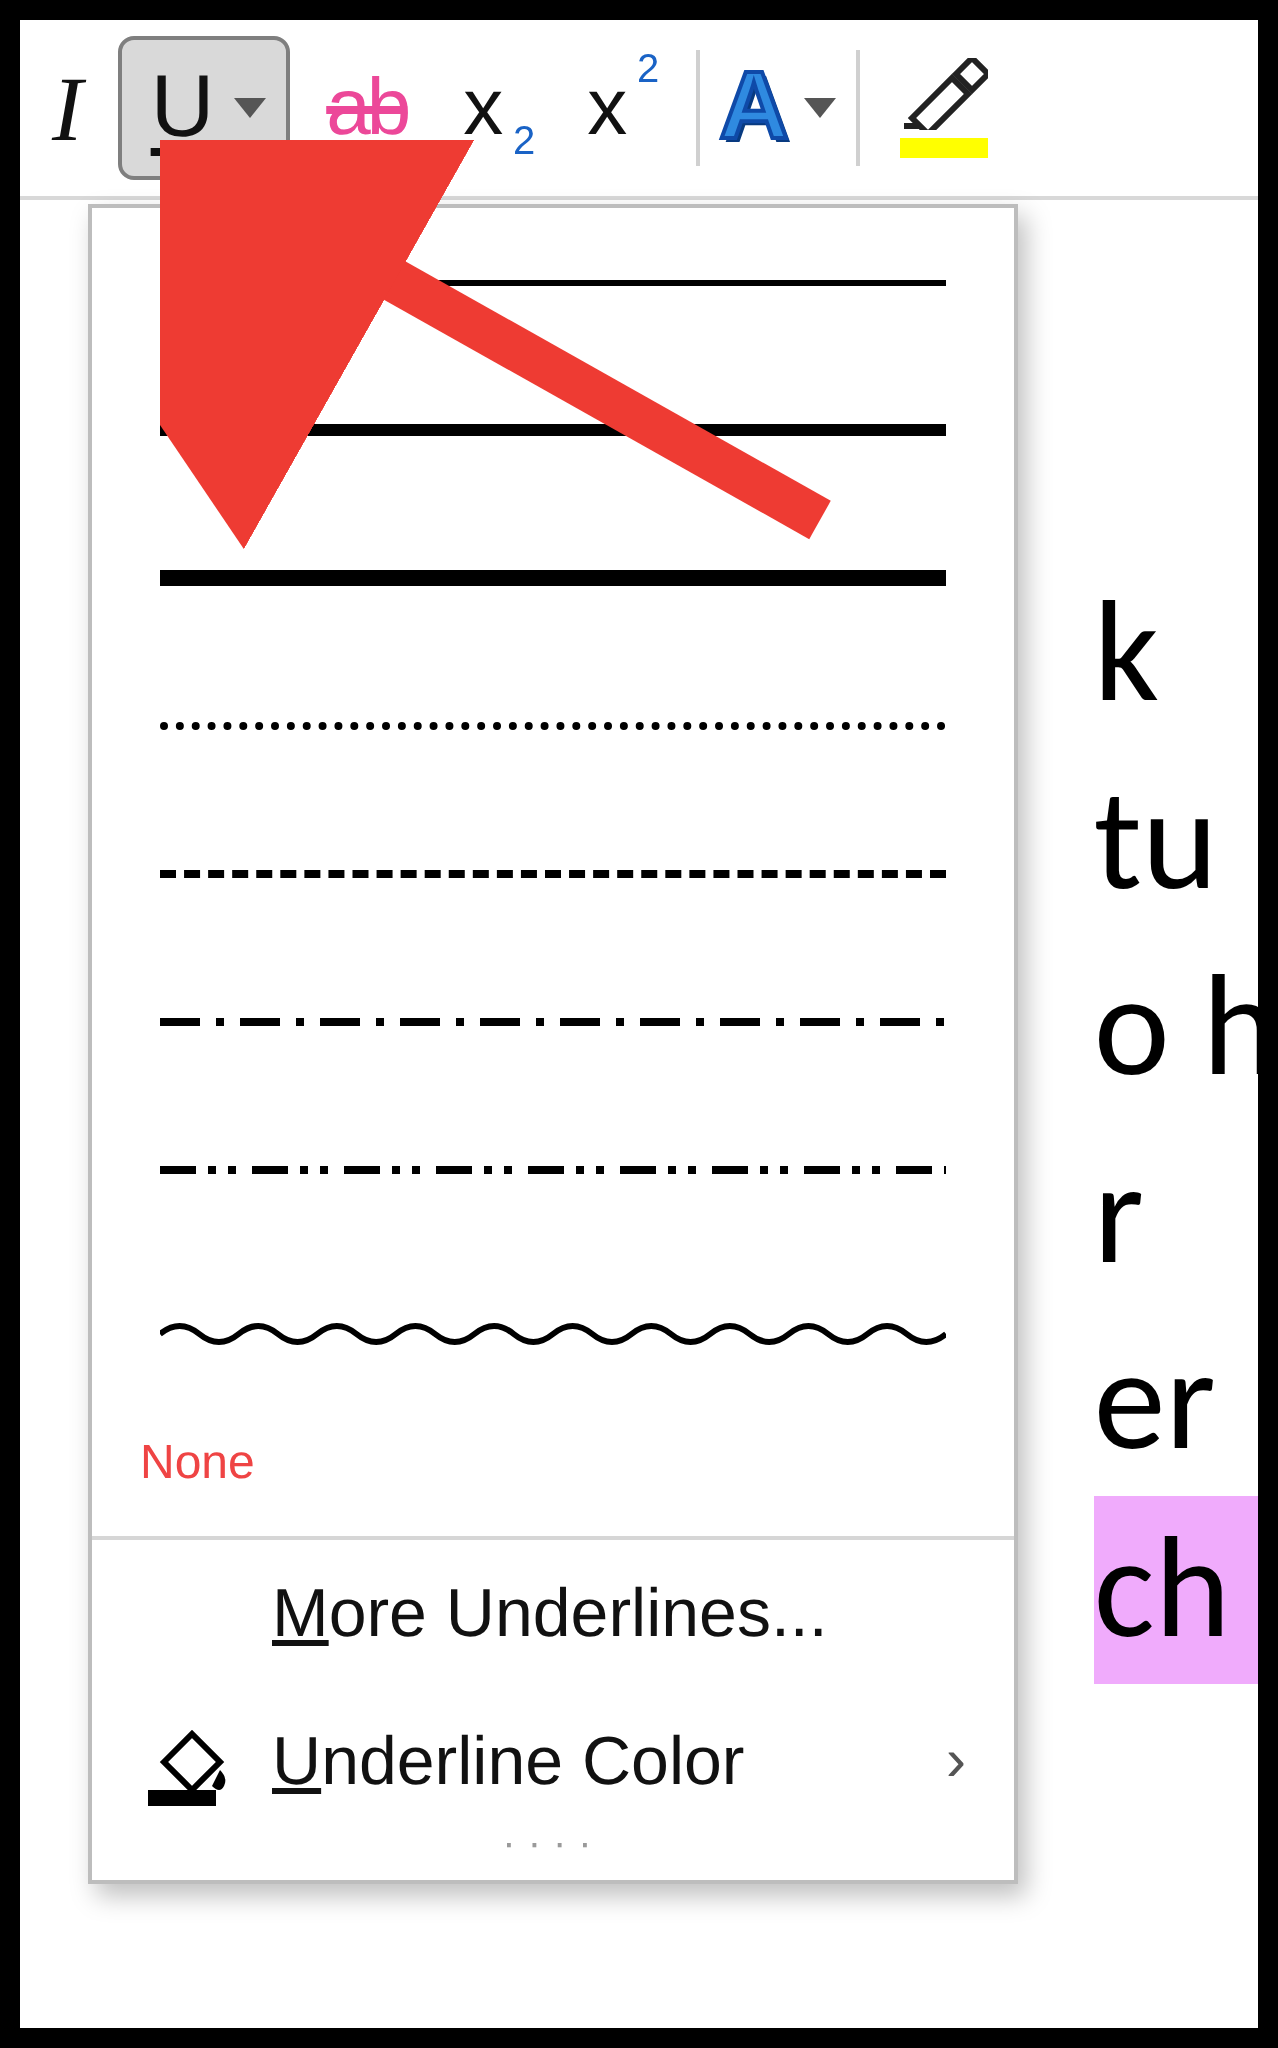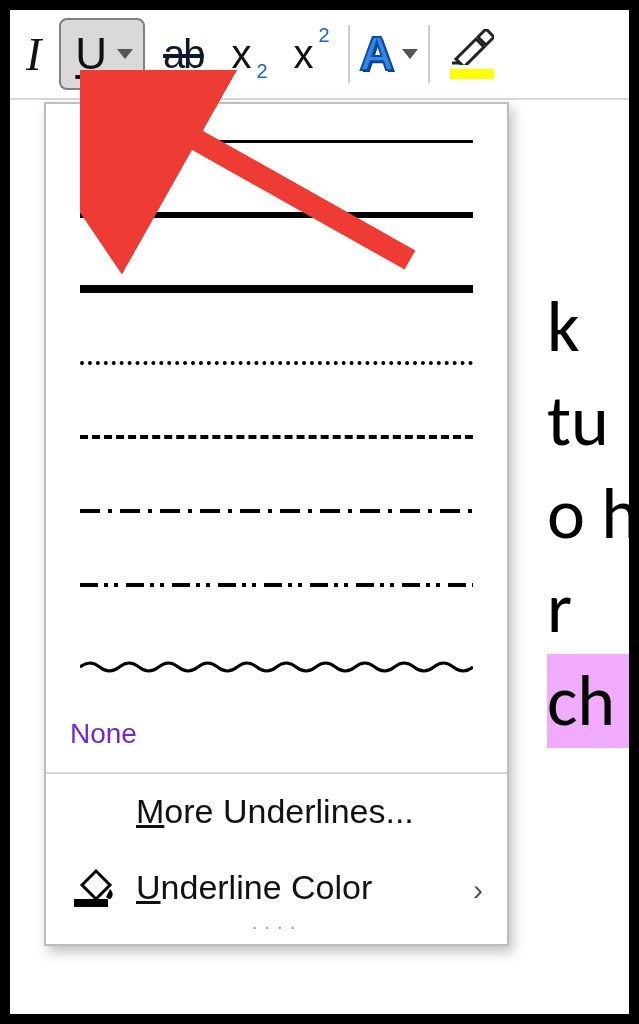--- a/index.html
+++ b/index.html
@@ -60,21 +60,21 @@
     line-height: 1;
   }
   .caret-down {
     width: 0; height: 0;
     border-left: 8px solid transparent;
     border-right: 8px solid transparent;
     border-top: 10px solid #555;
   }
   .strike-icon {
     font-size: 40px;
-    color: #0f172a;
+    color: #ec4899;
     text-decoration: line-through;
     letter-spacing: -2px;
   }
   .sub-icon, .sup-icon {
     font-size: 40px;
     color: #111;
     position: relative;
     padding-right: 14px;
   }
   .sub-icon::after {
@@ -150,27 +150,27 @@
     height: 4px;
     background-image: repeating-linear-gradient(to right,
       #000 0, #000 18px, transparent 18px, transparent 24px,
       #000 24px, #000 28px, transparent 28px, transparent 34px,
       #000 34px, #000 38px, transparent 38px, transparent 46px);
   }
   .ls-wave svg { width: 100%; height: 16px; display:block; }
 
   .none-row {
     padding: 22px 24px;
-    font-size: 28px;
-    color: #6d28d9;
+    font-size: 24px;
+    color: #ef4444;
     border-bottom: 2px solid #d6d6d6;
   }
   .menu-row {
     display: flex;
-    align-items: flex-end;
+    align-items: center;
     gap: 18px;
     padding: 18px 24px 14px 24px;
     font-size: 34px;
     color: #111;
   }
   .menu-row .icon-slot { width: 48px; display:flex; justify-content:center; }
   .menu-row .chev { margin-left: auto; font-size: 30px; color: #555; }
   .mnemonic { text-decoration: underline; }
   .resize-dots {
     text-align: center;
@@ -252,20 +252,21 @@
       </span>
       <span class="hl-bar"></span>
     </div>
   </div>
 
   <div class="doc-text">
     <span>k</span>
     <span>tu</span>
     <span>o h</span>
     <span>r</span>
+    <span>er</span>
     <span>
         <span class="sel">ch</span>
       </span>
   </div>
 
   <div class="dropdown">
     <div class="style-row">
         <div class="line-sample ls-single"></div>
       </div>
     <div class="style-row">

